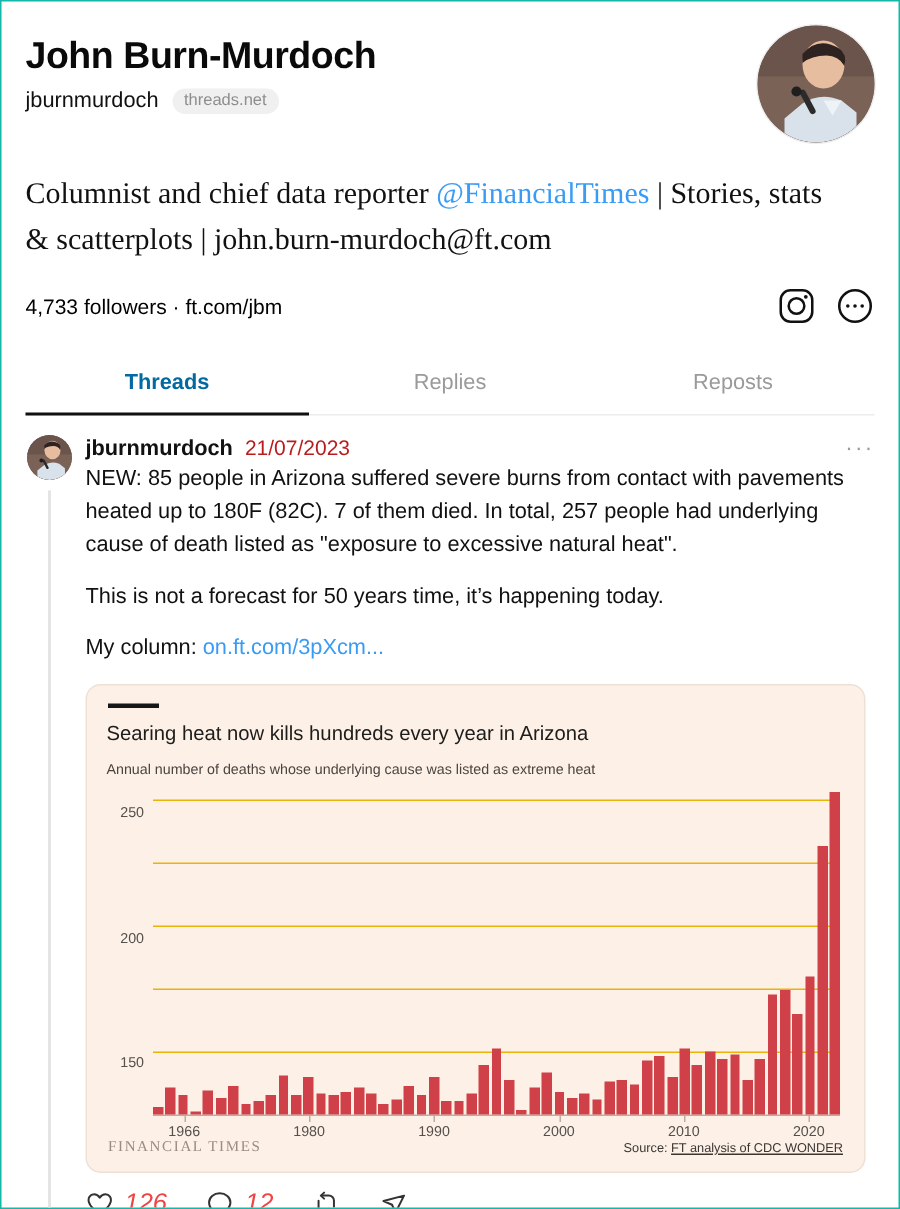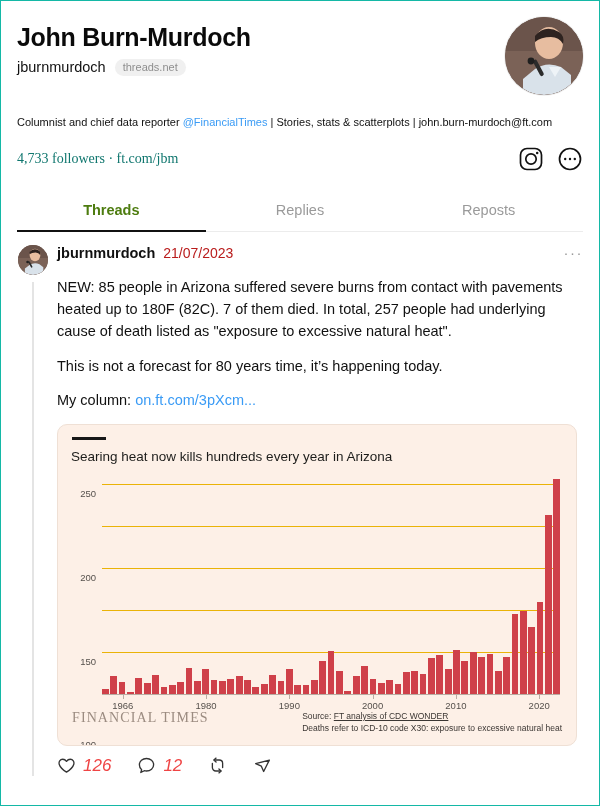--- a/index.html
+++ b/index.html
@@ -37,65 +37,65 @@
   }
   .avatar-lg {
     width: 78px; height: 78px; border-radius: 50%;
     overflow: hidden; flex: 0 0 78px; margin-top: 2px;
     box-shadow: 0 0 0 1px rgba(0,0,0,0.07);
     position: relative; background: #6d5a52;
   }
   .avatar-lg svg, .avatar-sm svg { display: block; width: 100%; height: 100%; }
 
   .bio {
-    margin-top: 19px; font-size: 11px; line-height: 1.55;
-    color: #111; max-width: 548px;
+    margin-top: 19px; font-size: 20px; line-height: 1.55;
+    color: #111; max-width: 548px; font-family: Liberation Serif, serif;
   }
   .bio a.mention { color: #3a9bf5; text-decoration: none; }
 
   .meta-row {
     margin-top: 15px; display: flex; align-items: center;
     justify-content: space-between;
   }
-  .meta-text { font-size: 14px; color: #0f766e; font-family: Liberation Serif, serif; }
+  .meta-text { font-size: 14px; color: #000000; }
   .meta-icons { display: flex; align-items: center; gap: 13px; }
   .icon-btn { width: 26px; height: 26px; display: block; cursor: pointer; }
   .icon-btn svg { display: block; }
 
   
   .tabs {
     margin-top: 19px; display: flex;
     border-bottom: 1px solid #ececec;
     position: relative;
   }
   .tab {
     flex: 1; text-align: center; padding: 11px 0 13px 0;
     font-size: 14.5px; color: #9a9a9a; cursor: pointer;
     position: relative;
   }
-  .tab.active { color: #4d7c0f; font-weight: bold; }
+  .tab.active { color: #0369a1; font-weight: bold; }
   .tab.active::after {
     content: ""; position: absolute; left: 0; right: 0; bottom: -1px;
     height: 2px; background: #111;
   }
 
   
   .post { display: flex; padding: 13px 16px 0 12px; }
   .post-left { width: 40px; flex: 0 0 40px; display: flex; flex-direction: column; align-items: center; }
   .avatar-sm {
     width: 30px; height: 30px; border-radius: 50%; overflow: hidden;
     background: #6d5a52; flex: 0 0 30px;
   }
   .thread-line { width: 2px; background: #e4e4e4; flex: 1 1 auto; margin-top: 7px; min-height: 40px; }
   .post-body { flex: 1 1 auto; padding-left: 4px; min-width: 0; }
   .post-head { display: flex; align-items: baseline; gap: 8px; }
   .post-author { font-size: 14.5px; font-weight: bold; color: #111; }
   .post-date { font-size: 14px; color: #b91c1c; }
   .post-more { margin-left: auto; color: #9a9a9a; font-size: 15px; letter-spacing: 1.5px; cursor: pointer; line-height: 1; }
-  .post-text { font-size: 14.5px; line-height: 1.53; color: #111; margin-top: 15px; }
+  .post-text { font-size: 14.5px; line-height: 1.53; color: #111; margin-top: 1px; }
   .post-text p { margin: 0 0 12px 0; }
   .post-text p:last-child { margin-bottom: 0; }
   .post-link { color: #3a9bf5; text-decoration: none; }
 
   
   .chart-card {
     margin-top: 13px; margin-right: 6px;
     background: #fdf0e7; border: 1px solid #efe0d5;
     border-radius: 10px; padding: 10px 12px 6px 12px;
     position: relative; overflow: hidden;
@@ -115,21 +115,21 @@
     position: absolute; left: 32px; right: 4px; top: 0; height: 218px;
     display: flex; align-items: flex-end; gap: 1.6px;
   }
   .bar { flex: 1 1 auto; background: #cf4049; min-height: 1px; }
   .xaxis { position: absolute; left: 32px; right: 4px; top: 219px; height: 18px; }
   .xtick { position: absolute; transform: translateX(-50%); font-size: 9.5px; color: #55504c; top: 5px; }
   .xtick-mark { position: absolute; top: 0; width: 1px; height: 4px; background: #b9aca2; }
 
   .chart-foot { display: flex; align-items: flex-start; justify-content: space-between; margin-top: 2px; padding: 0 2px 4px 2px; }
   .ft-logo {
-    font-family: "Liberation Serif", serif; font-size: 14px;
+    font-family: "Liberation Serif", serif; font-size: 10px;
     letter-spacing: 1.1px; color: #9b8b80;
   }
   .chart-source { text-align: left; font-size: 8.5px; color: #3b3633; line-height: 1.45; }
   .chart-source .u { text-decoration: underline; }
 
   
   .actions { display: flex; align-items: center; gap: 26px; padding: 10px 0 0 56px; }
   .action { display: flex; align-items: center; gap: 7px; cursor: pointer; }
   .action svg { display: block; }
   .action-count { font-size: 17px; color: #ef4444; font-style: italic; }
@@ -234,27 +234,28 @@
 
     <div class="post-body">
       <div class="post-head">
         <span class="post-author">jburnmurdoch</span>
         <span class="post-date">21/07/2023</span>
         <span class="post-more">···</span>
       </div>
 
       <div class="post-text">
         <p>NEW: 85 people in Arizona suffered severe burns from contact with pavements heated up to 180F (82C). 7 of them died. In total, 257 people had underlying cause of death listed as "exposure to excessive natural heat".</p>
-        <p>This is not a forecast for 80 years time, it’s happening today.</p>
+        <p>This is not a forecast for 50 years time, it’s happening today.</p>
         <p><span>My column: </span><a class="post-link" href="#">on.ft.com/3pXcm...</a></p>
       </div>
 
       <div class="chart-card">
         <div class="ft-rule"></div>
         <div class="chart-title">Searing heat now kills hundreds every year in Arizona</div>
+        <div class="chart-sub">Annual number of deaths whose underlying cause was listed as extreme heat</div>
 
         <div class="plot-wrap">
           <div class="grid-layer" id="grid-layer">
               <div class="grid-line" style="top: 218px; background: rgb(185, 172, 162);"></div>
               <div class="grid-line" style="top: 176.077px;"></div>
               <div class="grid-line" style="top: 134.154px;">
                 <div class="ytick" style="top: 134.154px;">100</div>
               </div>
               <div class="grid-line" style="top: 92.2308px;">
                 <div class="ytick" style="top: 92.2308px;">150</div>
@@ -336,21 +337,20 @@
               <div class="xtick" style="left: 77.2727%;">2010</div>
               <div class="xtick-mark" style="left: 95.4545%;"></div>
               <div class="xtick" style="left: 95.4545%;">2020</div>
             </div>
         </div>
 
         <div class="chart-foot">
           <div class="ft-logo">FINANCIAL TIMES</div>
           <div class="chart-source">
             <div><span>Source: </span><span class="u">FT analysis of CDC WONDER</span></div>
-            <div>Deaths refer to ICD-10 code X30: exposure to excessive natural heat</div>
           </div>
         </div>
       </div>
 
       <div class="actions" style="padding-left:0">
         <div class="action">
           <span>
             <svg width="19" height="19" viewBox="0 0 20 20" fill="none" stroke="#333" stroke-width="1.4">
               <path d="M10 17s-6.4-4.1-7.6-8.1C1.5 5.9 3.3 3.4 6 3.4c1.7 0 3.1 1 4 2.3.9-1.3 2.3-2.3 4-2.3 2.7 0 4.5 2.5 3.6 5.5C16.4 12.9 10 17 10 17z" stroke-linejoin="round"></path>
             </svg>

